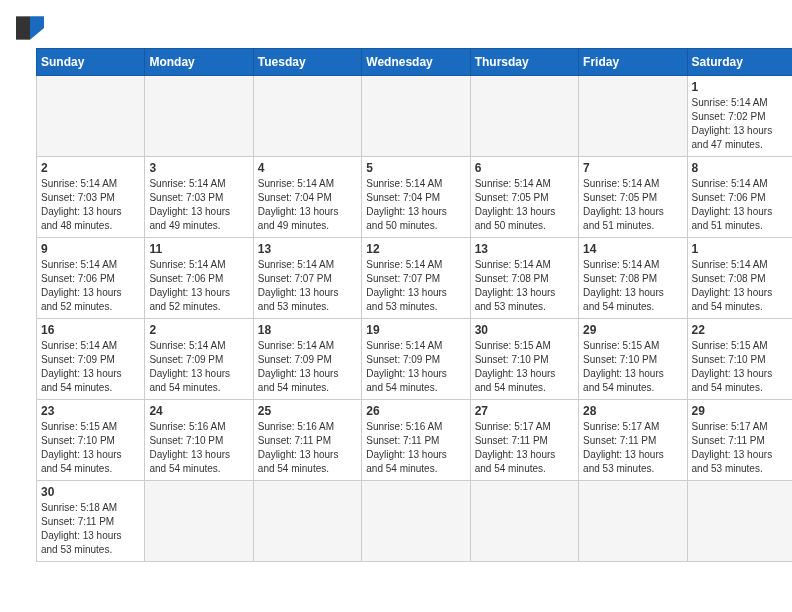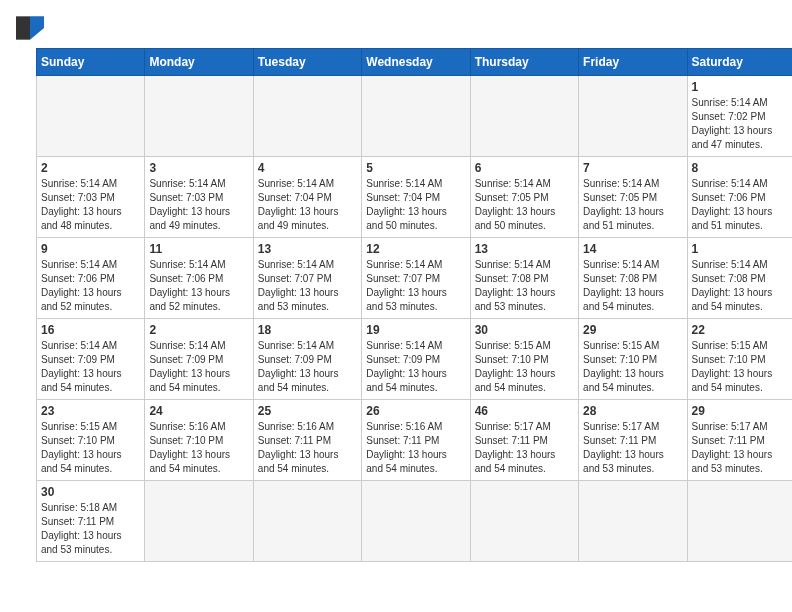--- a/index.html
+++ b/index.html
@@ -282,21 +282,21 @@
 Sunset: 7:11 PM
 Daylight: 13 hours and 54 minutes.</div>
         </td>
         <td>
           <div class="day-number">26</div>
           <div class="day-info" style="white-space: pre-line;">Sunrise: 5:16 AM
 Sunset: 7:11 PM
 Daylight: 13 hours and 54 minutes.</div>
         </td>
         <td>
-          <div class="day-number">46</div>
+          <div class="day-number">27</div>
           <div class="day-info" style="white-space: pre-line;">Sunrise: 5:17 AM
 Sunset: 7:11 PM
 Daylight: 13 hours and 54 minutes.</div>
         </td>
         <td>
           <div class="day-number">28</div>
           <div class="day-info" style="white-space: pre-line;">Sunrise: 5:17 AM
 Sunset: 7:11 PM
 Daylight: 13 hours and 53 minutes.</div>
         </td>

